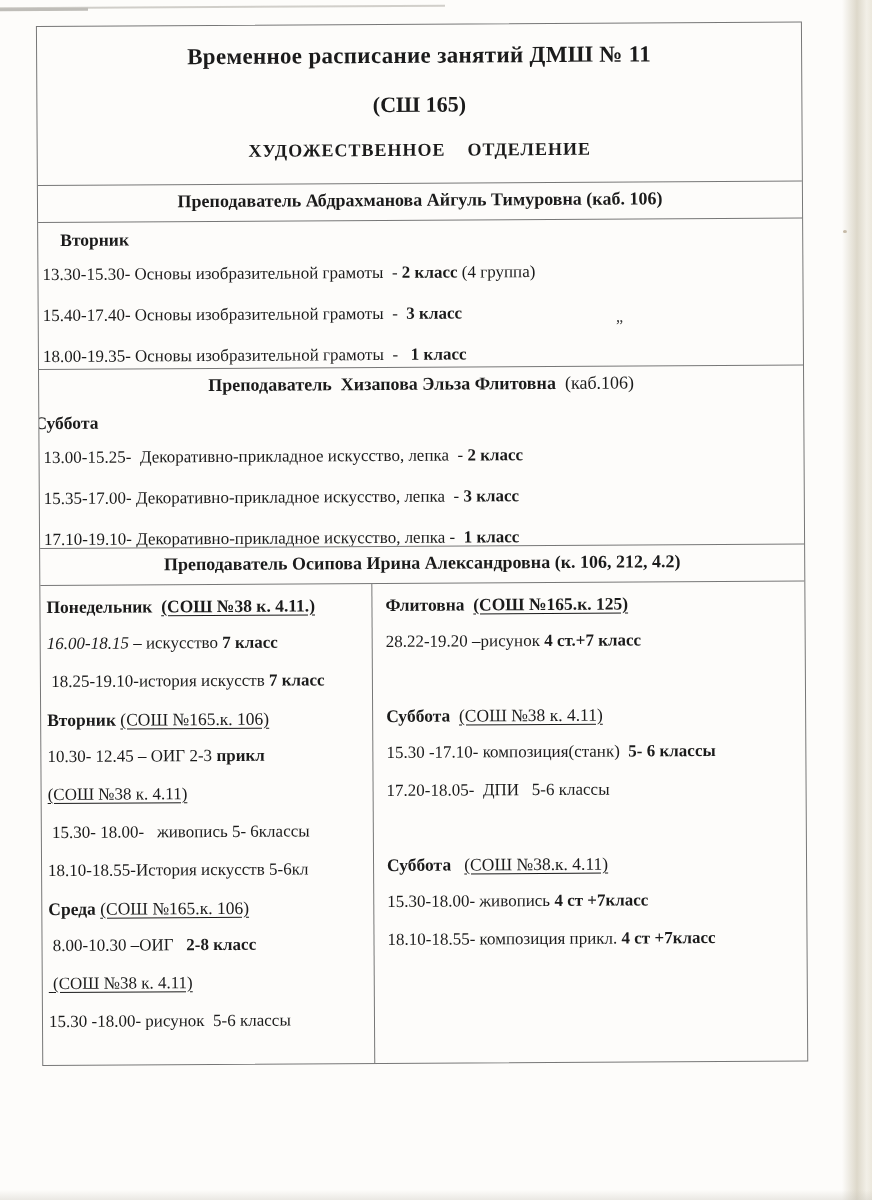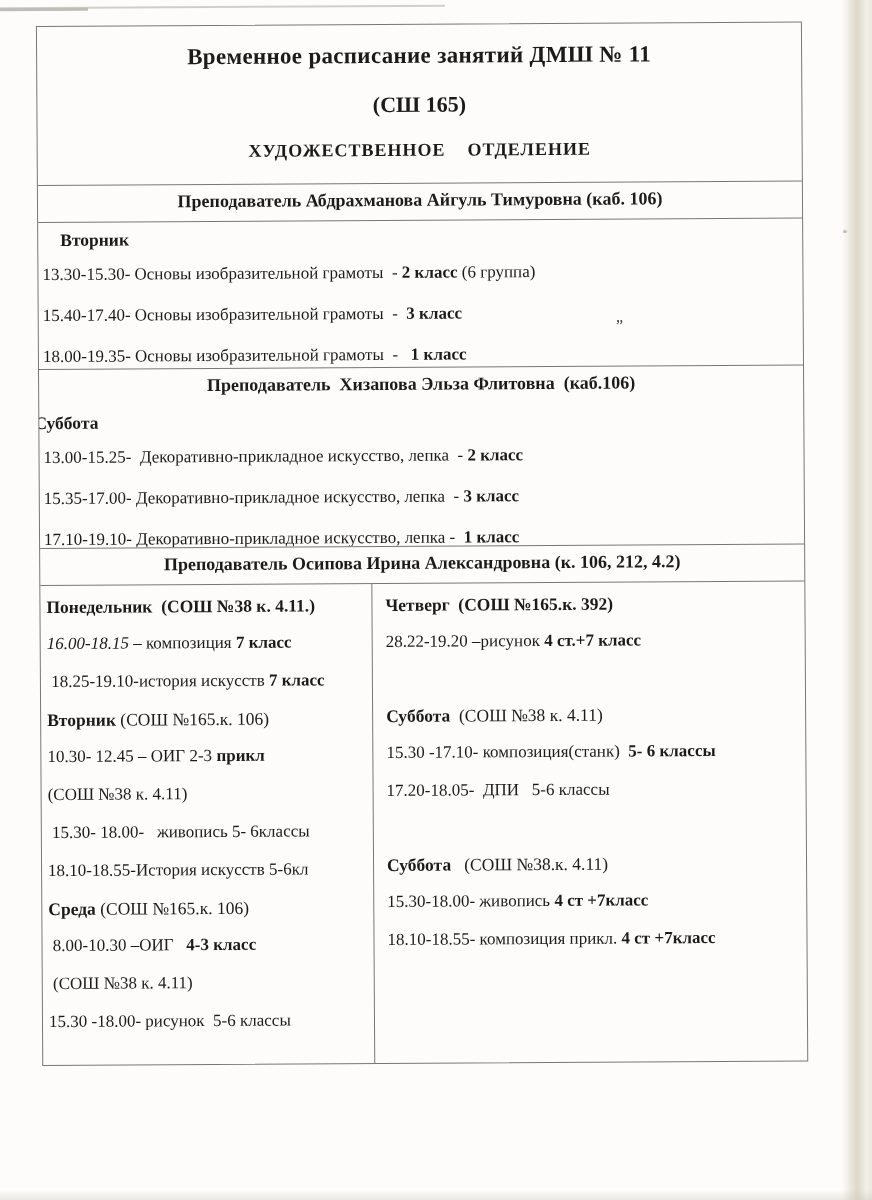--- a/index.html
+++ b/index.html
@@ -41,21 +41,21 @@
   .pre{white-space:pre-wrap;}
 
   .title-block{height:158px;text-align:center;}
   .t1{font-size:23px;font-weight:bold;padding-top:18px;letter-spacing:.3px;}
   .t2{font-size:22px;font-weight:bold;padding-top:23px;}
   .t3{font-size:18px;font-weight:bold;padding-top:22px;letter-spacing:1px;}
 
   .th{border-top:1.4px solid var(--line);text-align:center;
       font-weight:bold;font-size:18px;line-height:23px;padding:5px 0 8px;}
   .th1,.th3{border-bottom:1.4px solid var(--line);}
-  .th .tail{font-weight:bold;text-align:right;}
+  .th .tail{font-weight:normal;text-align:right;}
 
   .block{overflow:hidden;padding:6px 6px 0 4px;}
   .block1{height:146px;}
   .block2{height:142px;}
   .day-label{font-weight:bold;font-size:17.5px;line-height:23px;margin-bottom:12px;}
   .ind{margin-left:18px;}
   .outdent{margin-left:-9px;}
 
   .line{font-size:17px;line-height:22px;margin:0 0 17px 0;white-space:pre-wrap;}
   .block .line{margin-bottom:19px;}
@@ -64,42 +64,42 @@
   .col{overflow:hidden;padding:8px 4px 0 6px;}
   .col.left{width:332px;border-right:1.4px solid var(--line);}
   .col.right{flex:1;padding-left:13px;}
   .col .line{margin-bottom:16px;}
   .col .day{margin:2px 0 15px;font-size:17.5px;}
   .col .day:not(:first-child){margin-top:8px;}
   .gap{height:28px;}
 
   .sb{font-weight:bold;}
   .si{font-style:italic;text-align:right;}
-  .su{text-underline-offset:3px;}
+  .su{text-decoration:underline;text-underline-offset:3px;}
 </style>
 </head>
 <body>
 
 <div class="page">
   <div class="scan-top-line"></div>
 
   <div class="doc">
 
     <div class="title-block">
       <div class="t1">Временное расписание занятий ДМШ № 11</div>
       <div class="t2">(СШ 165)</div>
       <div class="t3 pre">ХУДОЖЕСТВЕННОЕ    ОТДЕЛЕНИЕ</div>
     </div>
 
     <div class="th th1 pre">Преподаватель Абдрахманова Айгуль Тимуровна (каб. 106)</div>
 
     <div class="block block1">
       <div class="day-label ind pre">Вторник</div>
       <div>
-          <div class="line line"><span class="">13.30-15.30- Основы изобразительной грамоты  - </span><span class="sb">2 класс</span><span class=""> (6 группа)</span></div>
+          <div class="line line"><span class="">13.30-15.30- Основы изобразительной грамоты  - </span><span class="sb">2 класс</span><span class=""> (4 группа)</span></div>
           <div class="line line"><span class="">15.40-17.40- Основы изобразительной грамоты  -  </span><span class="sb">3 класс</span></div>
           <div class="line line"><span class="">18.00-19.35- Основы изобразительной грамоты  -   </span><span class="sb">1 класс</span></div>
         </div>
     </div>
 
     <div class="th th2 pre"><span class="sb">Преподаватель  Хизапова Эльза Флитовна</span><span class="tail">  (каб.106)</span></div>
 
     <div class="block block2">
       <div class="day-label outdent pre">Суббота</div>
       <div>
@@ -107,34 +107,34 @@
           <div class="line line"><span class="">15.35-17.00- Декоративно-прикладное искусство, лепка  - </span><span class="sb">3 класс</span></div>
           <div class="line line"><span class="">17.10-19.10- Декоративно-прикладное искусство, лепка -  </span><span class="sb">1 класс</span></div>
         </div>
     </div>
 
     <div class="th th3 pre">Преподаватель Осипова Ирина Александровна (к. 106, 212, 4.2)</div>
 
     <div class="two-col">
       <div class="col left">
           <div class="line day"><span class="sb">Понедельник  </span><span class="sb su">(СОШ №38 к. 4.11.)</span></div>
-          <div class="line line"><span class="si">16.00-18.15</span><span class=""> – композиция </span><span class="sb">7 класс</span></div>
+          <div class="line line"><span class="si">16.00-18.15</span><span class=""> – искусство </span><span class="sb">7 класс</span></div>
           <div class="line line"><span class=""> 18.25-19.10-история искусств </span><span class="sb">7 класс</span></div>
           <div class="line day"><span class="sb">Вторник </span><span class="su">(СОШ №165.к. 106)</span></div>
           <div class="line line"><span class="">10.30- 12.45 – ОИГ 2-3 </span><span class="sb">прикл</span></div>
           <div class="line line"><span class="su">(СОШ №38 к. 4.11)</span></div>
           <div class="line line"><span class=""> 15.30- 18.00-   живопись 5- 6классы</span></div>
           <div class="line line"><span class="">18.10-18.55-История искусств 5-6кл</span></div>
           <div class="line day"><span class="sb">Среда </span><span class="su">(СОШ №165.к. 106)</span></div>
-          <div class="line line"><span class=""> 8.00-10.30 –ОИГ   </span><span class="sb">4-3 класс</span></div>
+          <div class="line line"><span class=""> 8.00-10.30 –ОИГ   </span><span class="sb">2-8 класс</span></div>
           <div class="line line"><span class="su"> (СОШ №38 к. 4.11)</span></div>
           <div class="line line"><span class="">15.30 -18.00- рисунок  5-6 классы</span></div>
         </div>
       <div class="col right">
-          <div class="line day"><span class="sb">Четверг  </span><span class="sb su">(СОШ №165.к. 392)</span></div>
+          <div class="line day"><span class="sb">Флитовна  </span><span class="sb su">(СОШ №165.к. 125)</span></div>
           <div class="line line"><span class="">28.22-19.20 –рисунок </span><span class="sb">4 ст.+7 класс</span></div>
           <div class="gap"></div>
           <div class="line day"><span class="sb">Суббота  </span><span class="su">(СОШ №38 к. 4.11)</span></div>
           <div class="line line"><span class="">15.30 -17.10- композиция(станк)  </span><span class="sb">5- 6 классы</span></div>
           <div class="line line"><span class="">17.20-18.05-  ДПИ   5-6 классы</span></div>
           <div class="gap"></div>
           <div class="line day"><span class="sb">Суббота   </span><span class="su">(СОШ №38.к. 4.11)</span></div>
           <div class="line line"><span class="">15.30-18.00- живопись </span><span class="sb">4 ст +7класс</span></div>
           <div class="line line"><span class="">18.10-18.55- композиция прикл. </span><span class="sb">4 ст +7класс</span></div>
         </div>

